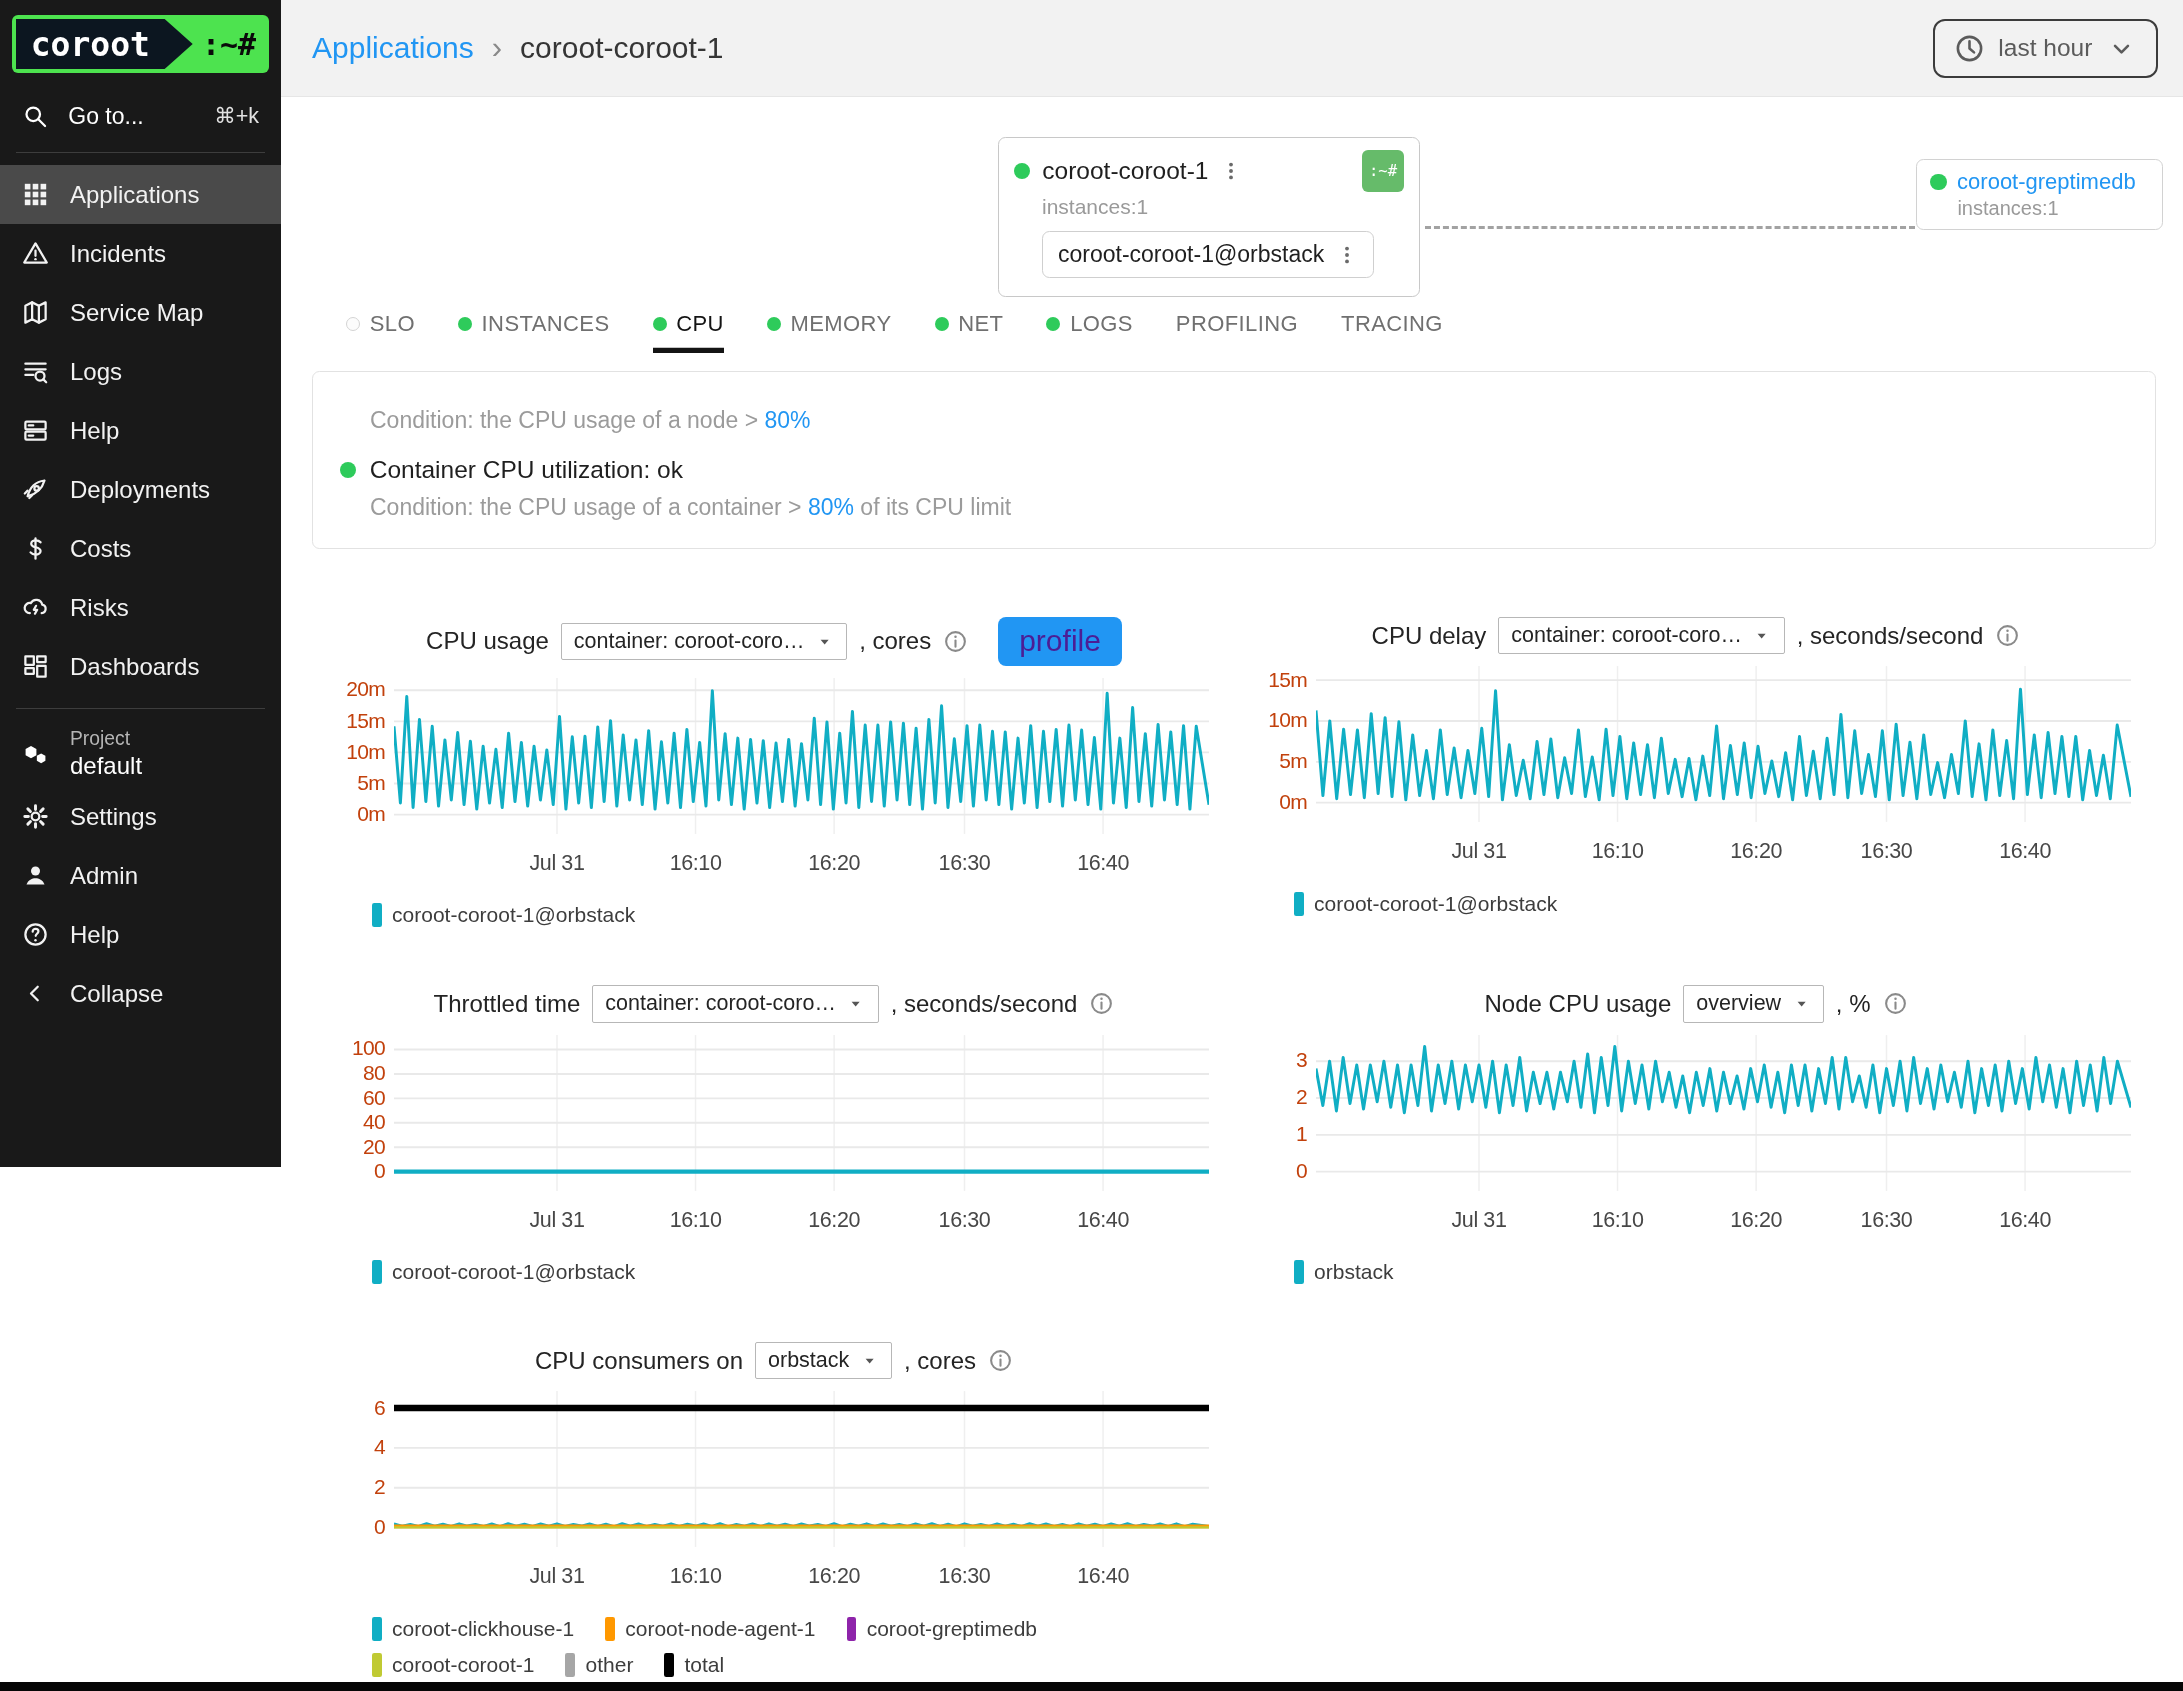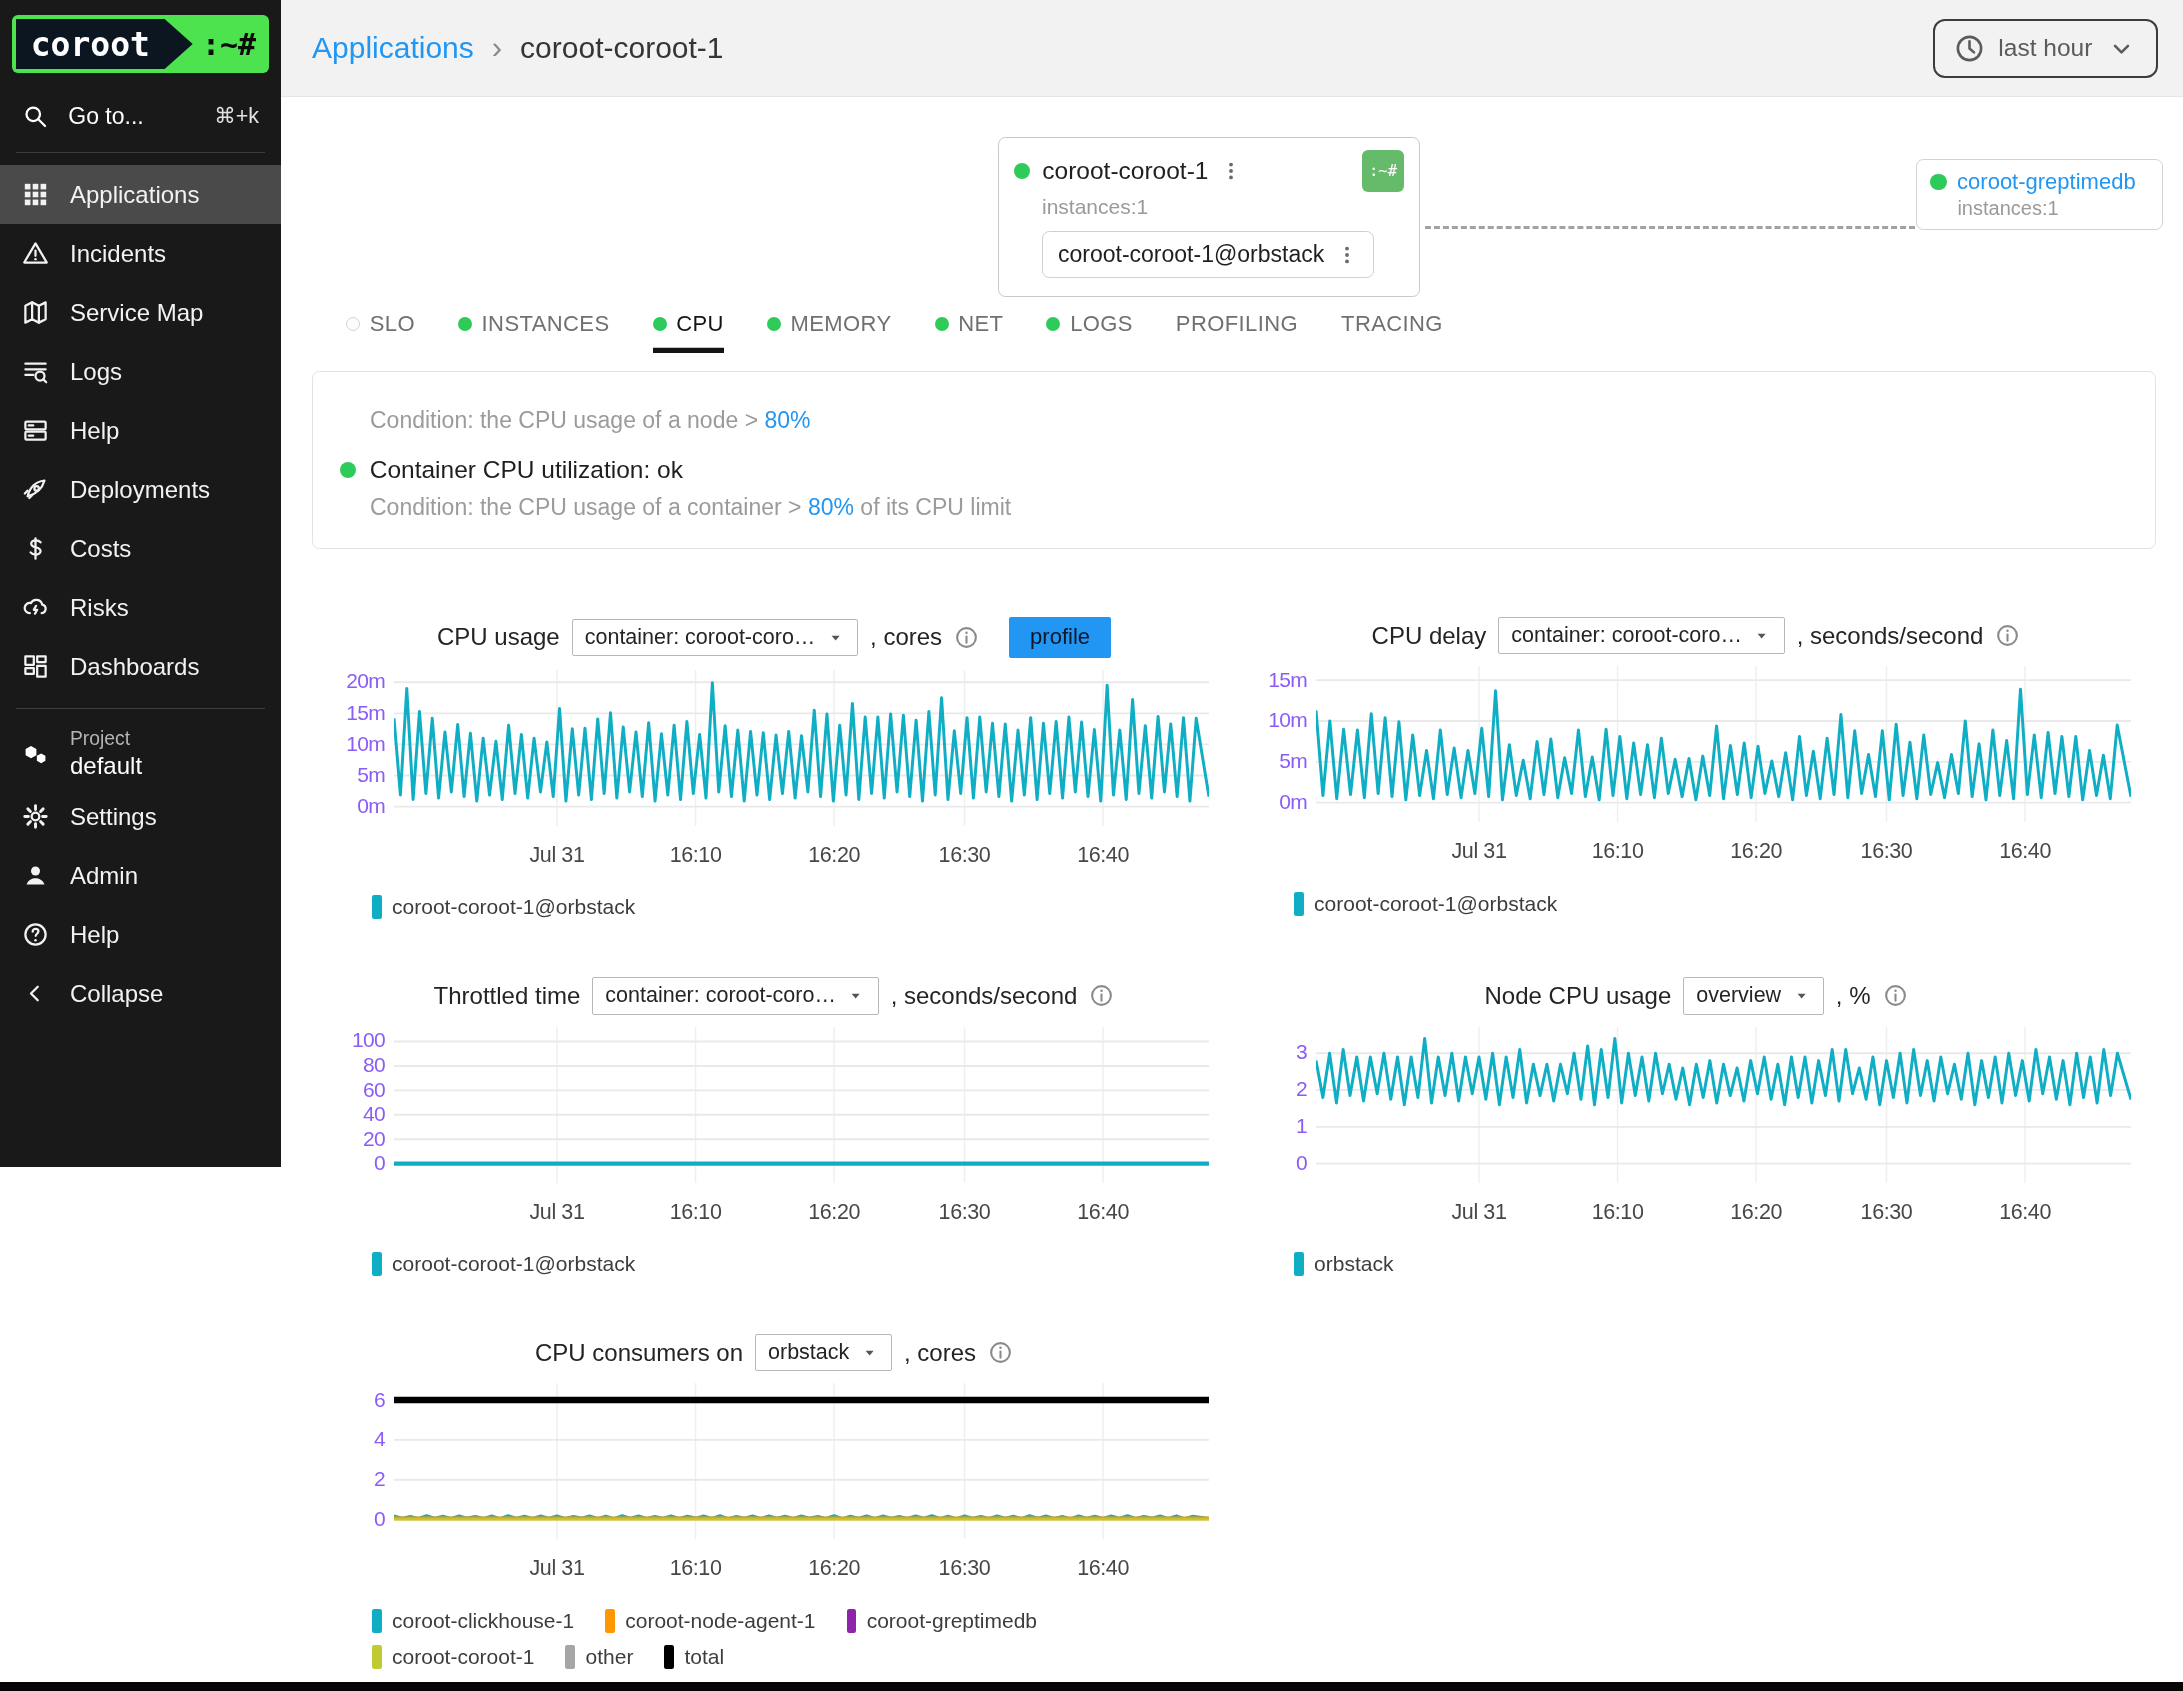--- a/index.html
+++ b/index.html
@@ -71,25 +71,25 @@
   .check-cond:last-child { margin-bottom:0; }
   .check-cond .hl { color:#2196f3; }
 
   .charts { display:grid; grid-template-columns:1fr 1fr; column-gap:52px; row-gap:58px; margin:68px 52px 0 58px; }
   .chart-header { display:flex; align-items:center; justify-content:center; gap:12px; font-size:24px; color:#242424; margin-bottom:12px; }
   .selector { display:flex; align-items:center; gap:10.4px; border:1.5px solid #b7b7b7; border-radius:2px;
     padding:5.2px 12px; font-size:21.5px; color:#242424; cursor:pointer; background:#fff; }
   .selector .icon { width:19.3px; height:19.3px; flex-basis:19.3px; color:#555; }
   .info { width:25px; height:25px; color:#8a8a8a; display:inline-flex; cursor:pointer; }
   .info svg { width:100%; height:100%; }
-  .profile-btn { background:#2196f3; color:#0f172a; border:none; border-radius:2px; font-size:22px;
+  .profile-btn { background:#2196f3; color:#4c1d95; border:none; border-radius:8px; font-size:30px;
     font-family:"Liberation Sans",sans-serif; padding:7.4px 21px; margin-left:18px; cursor:pointer; }
   .chart-body { display:flex; }
   .ylabels { position:relative; width:55px; flex:0 0 55px; }
-  .ylabels span { position:absolute; right:9px; font-size:21px; color:#8b5cf6; letter-spacing:-0.7px; }
+  .ylabels span { position:absolute; right:9px; font-size:21px; color:#c2410c; letter-spacing:-0.7px; }
   .plot-stack { flex:1; min-width:0; }
   .plot { height:156px; position:relative; }
   .xlabels { position:relative; height:42px; margin-top:8px; }
   .xlabels span { position:absolute; top:9px; transform:translateX(-50%); font-size:21.5px; color:#474747; letter-spacing:-0.4px; }
   .legend { display:flex; flex-wrap:wrap; gap:12px 31px; margin-top:19.3px; margin-left:-22px; }
   .legend-entry { display:flex; align-items:center; gap:10.4px; font-size:21px; color:#3d3d3d; cursor:pointer; }
   .swatch { width:9.7px; height:24px; border-radius:2.2px; flex:0 0 9.7px; }
 
   .bottom-bar { position:absolute; left:0; right:0; bottom:0; height:10.4px; background:#060606; z-index:20; }
 </style>

